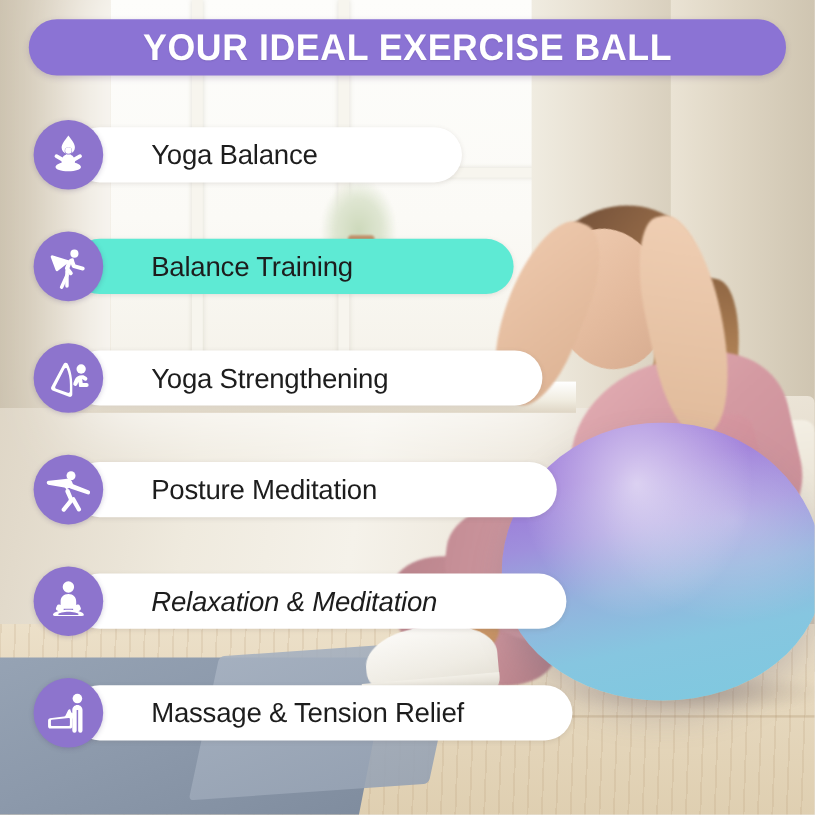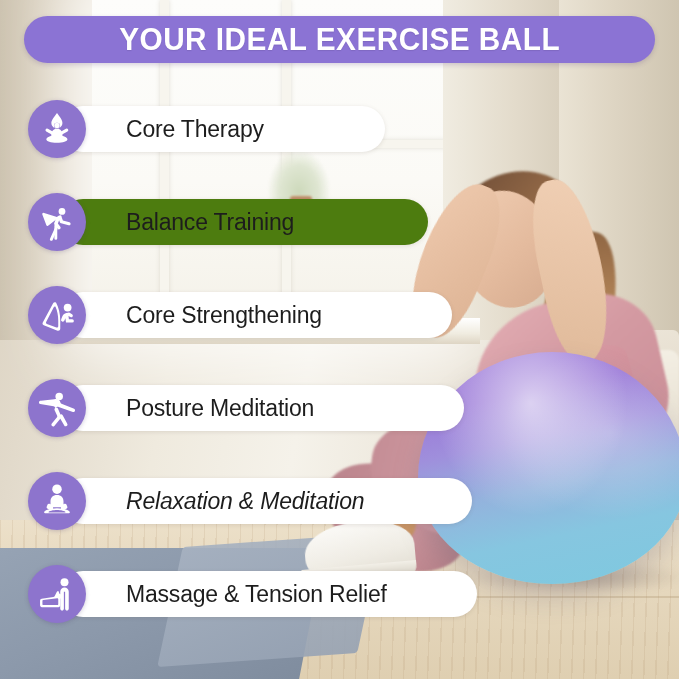--- a/index.html
+++ b/index.html
@@ -204,53 +204,53 @@
   </div>
 
   <div class="header-banner" style="background: rgb(139, 115, 212);">
     <span class="header-title" style="color: rgb(255, 255, 255);">YOUR IDEAL EXERCISE BALL</span>
   </div>
 
   <div class="features">
 
     <div class="feature-row" style="top: 100px;">
       <div class="pill" style="width: 325px; background: rgb(255, 255, 255);">
-        <span class="pill-label" style="color: rgb(29, 29, 29);">Core Therapy</span>
+        <span class="pill-label" style="color: rgb(29, 29, 29);">Yoga Balance</span>
       </div>
       <div class="badge" style="background: rgb(141, 116, 205);">
         <span>
           <svg width="38" height="38" viewBox="0 0 64 64" fill="#ffffff">
             <path d="M32 5c-5 7-9.5 12-9.5 17.2 0 4.1 3.1 7.1 6.2 8.3l-.2 1.6c-2 .7-3.6 2-4.6 3.7l-7.3-4.2a2.6 2.6 0 0 0-2.7 4.5l8.4 4.9a9 9 0 0 0 .3 2.3c-4.6 1.2-8.6 3.3-8.6 5.9 0 3.4 7.4 6 17.8 6s17.8-2.6 17.8-6c0-2.6-4-4.7-8.6-5.9a9 9 0 0 0 .3-2.3l8.4-4.9a2.6 2.6 0 1 0-2.7-4.5l-7.3 4.2a8.6 8.6 0 0 0-4.6-3.7l-.2-1.6c3.1-1.2 6.2-4.2 6.2-8.3C41.5 17 37 12 32 5z"></path>
             <circle cx="32" cy="26.5" r="5.2" fill="#8d74cd"></circle>
             <circle cx="32" cy="26" r="4.6" fill="#ffffff"></circle>
           </svg>
         </span>
       </div>
     </div>
 
     <div class="feature-row" style="top: 193px;">
-      <div class="pill" style="width: 368px; background: #4d7c0f;">
+      <div class="pill" style="width: 368px; background: #5eead4;">
         <span class="pill-label" style="color: rgb(29, 29, 29);">Balance Training</span>
       </div>
       <div class="badge" style="background: rgb(141, 116, 205);">
         <span>
           <svg width="40" height="40" viewBox="0 0 64 64" fill="#ffffff">
             <circle cx="40" cy="15" r="5.4"></circle>
             <path d="M38 21c-3.6 0-6.4 2.3-7.6 5.3l-2.8 7.2a3 3 0 0 0 .4 2.9l5 6.3a2.7 2.7 0 0 0 4.3-3.3l-3.9-5 2-5.2 1.2 3.1a3 3 0 0 0 2 1.8l12 3.2a2.6 2.6 0 0 0 1.4-5l-10.6-2.9-1.6-4.3C39.3 22.4 39 21 38 21z"></path>
             <path d="M9.5 17.5c-.9.4-1.3 1.4-1 2.3l6.5 17.4c.4 1.1 1.8 1.5 2.7.8l14.5-11.3c1-.8.8-2.3-.3-2.8L11.4 17.4a1.9 1.9 0 0 0-1.9.1z"></path>
             <path d="M31.5 41.5a2.3 2.3 0 0 0-3.3 1l-7.4 16.3a2.3 2.3 0 1 0 4.2 1.9l7.4-16.3c.5-1 .1-2.3-.9-2.9z"></path>
             <path d="M30 36c-1.2 0-2.2 1-2.2 2.2v20a2.3 2.3 0 1 0 4.6 0v-20c0-1.2-1.1-2.2-2.4-2.2z"></path>
           </svg>
         </span>
       </div>
     </div>
 
     <div class="feature-row" style="top: 286px;">
       <div class="pill" style="width: 392px; background: rgb(255, 255, 255);">
-        <span class="pill-label" style="color: rgb(29, 29, 29);">Core Strengthening</span>
+        <span class="pill-label" style="color: rgb(29, 29, 29);">Yoga Strengthening</span>
       </div>
       <div class="badge" style="background: rgb(141, 116, 205);">
         <span>
           <svg width="42" height="40" viewBox="0 0 64 64" fill="#ffffff">
             <circle cx="49" cy="20" r="6.2"></circle>
             <path d="M50 28.5c-4.6 0-8 2.3-9.4 5.6l-1.9 4.6a2.8 2.8 0 0 0 5.2 2.1l1.5-3.6 1 6.9h9.9a2.7 2.7 0 0 0 0-5.4h-5.2l-.8-5.3 3.2 1.8a2.6 2.6 0 0 0 2.6-4.5l-4-2.2c-.6-.3-1.3-.5-2.1 0z"></path>
             <path d="M30.6 12.5c-1.6-1.3-4-.8-5 1L9.2 44c-.9 1.7-.1 3.8 1.7 4.5l22 8.6c2.1.8 4.3-.8 4.3-3V40.8c0-10.9-2.6-21.3-6.6-28.3z" fill="#ffffff"></path>
             <path d="M29.6 18.8c-1-.6-2.3-.2-2.8.8L14.6 43.2c-.6 1.2 0 2.6 1.2 3l15.3 5.6c1.4.5 2.9-.5 2.9-2V41c0-8.2-1.6-16.2-4.4-22.2z" fill="#8d74cd"></path>
           </svg>
         </span>

